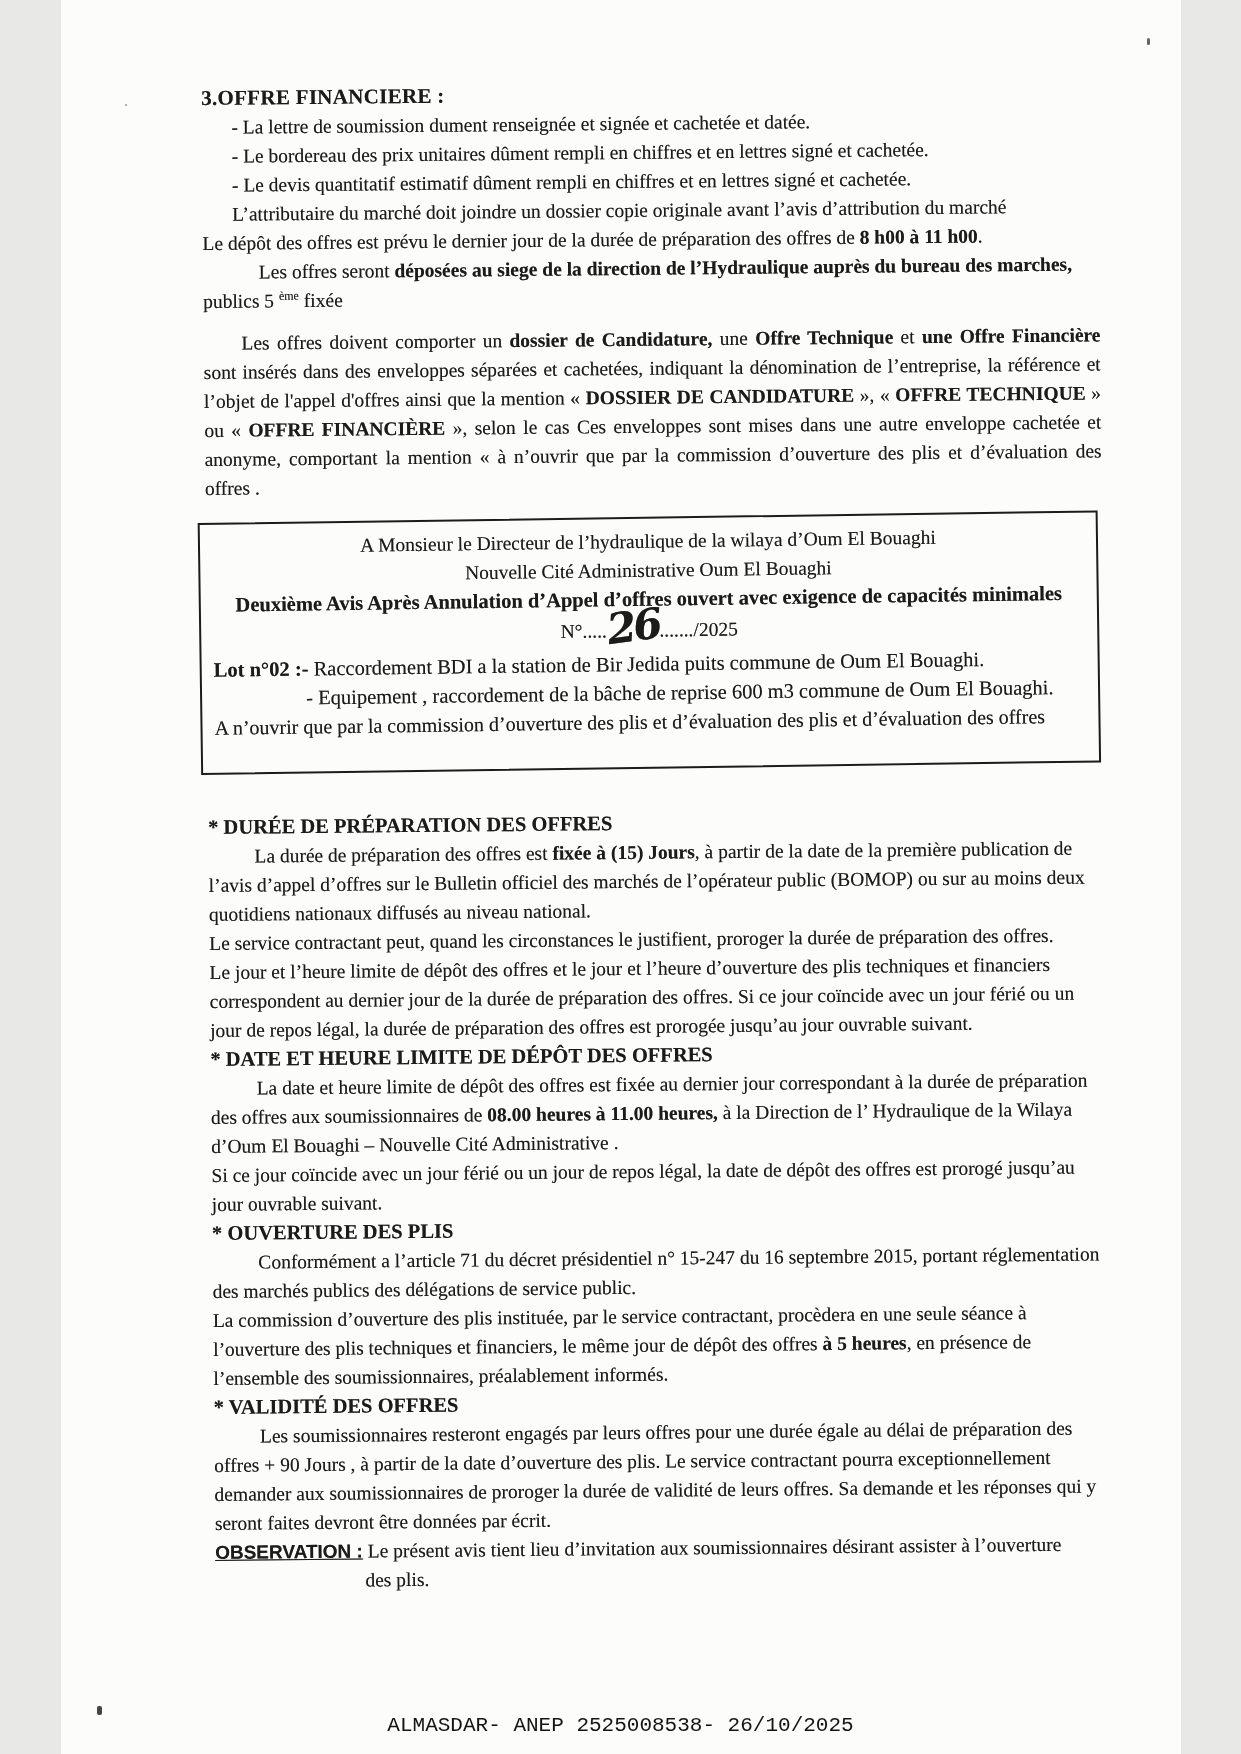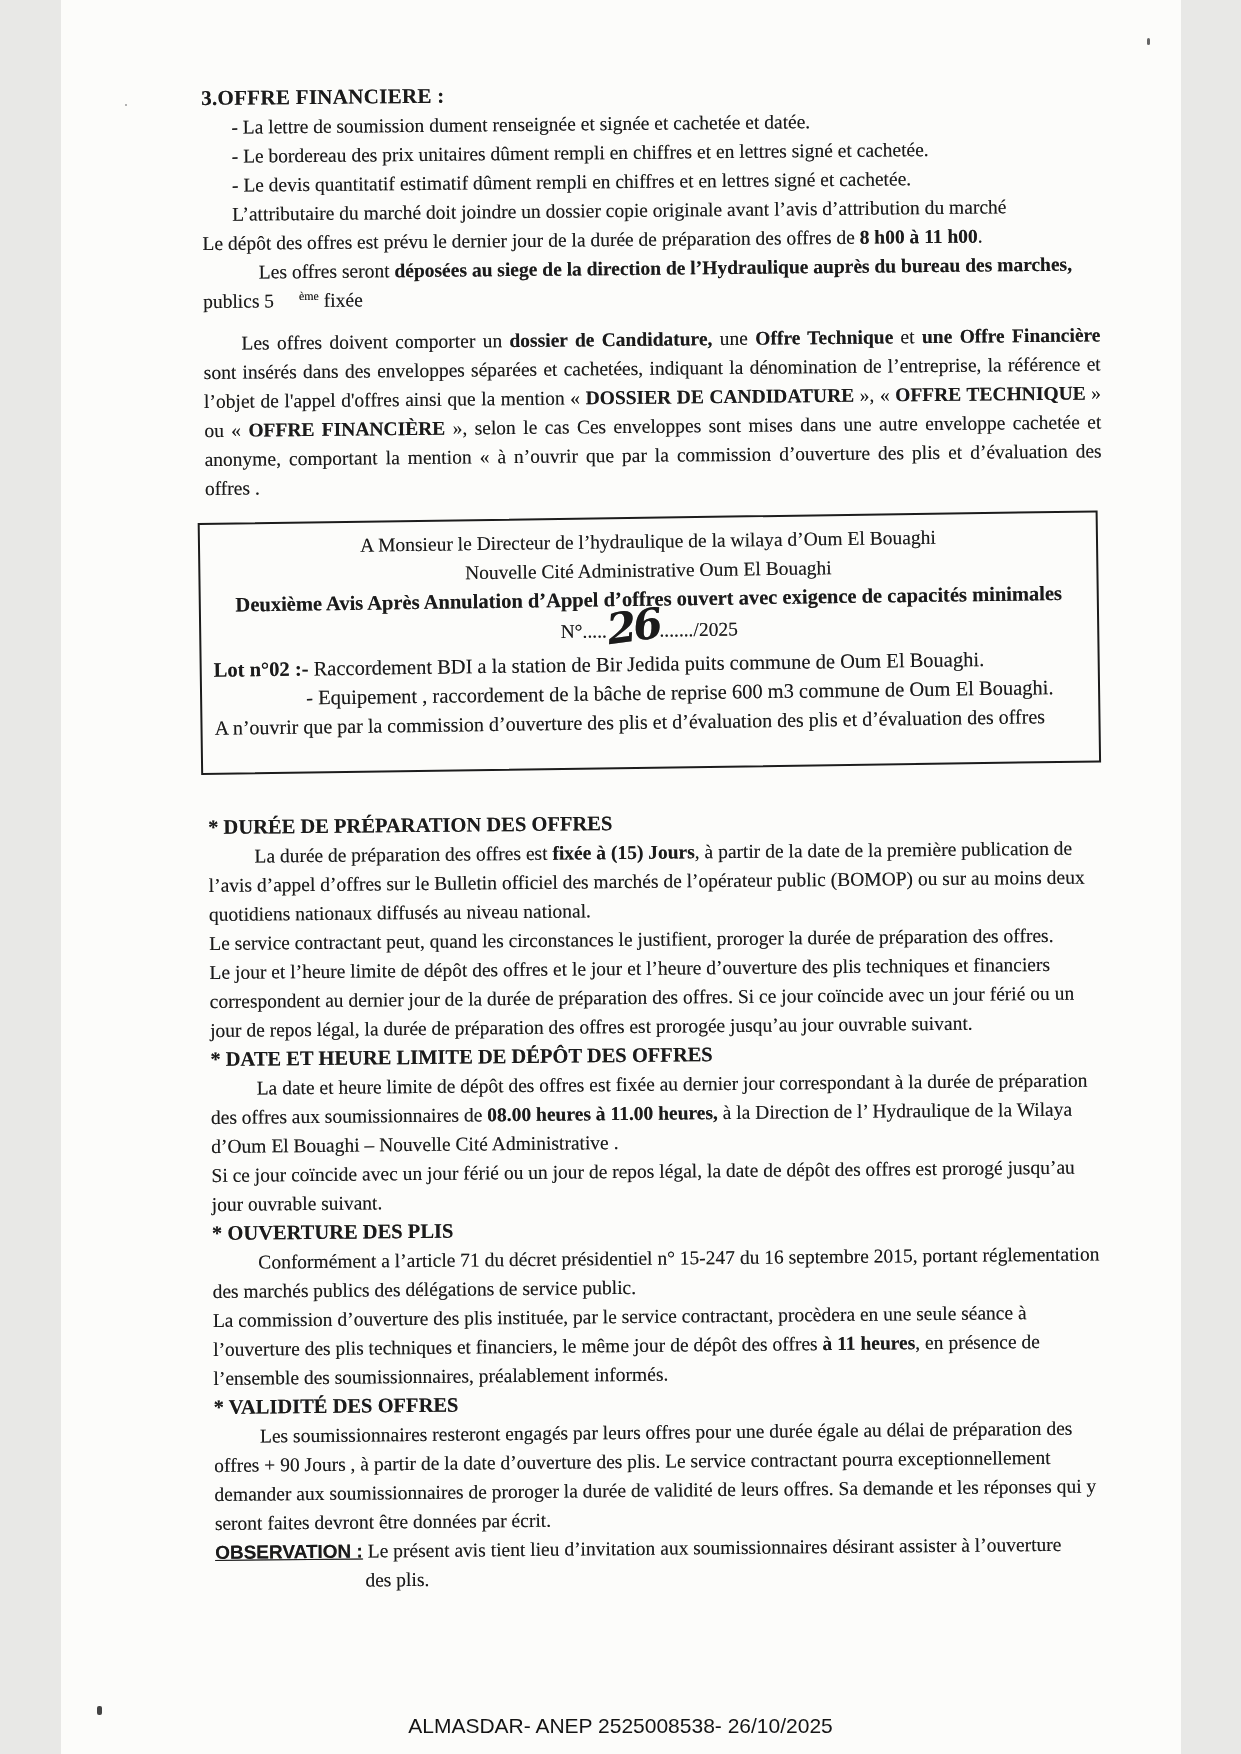--- a/index.html
+++ b/index.html
@@ -41,28 +41,28 @@
   .gap{margin-top:40px;}
   .tind{text-indent:46px;}
   .obs{margin-top:0;}
   .obs-label{
     font-family:"Liberation Sans", sans-serif;font-weight:700;
     text-decoration:underline;font-size:19px;
   }
   .obs2{margin-left:150px;}
   .footer{
     position:absolute;left:0;width:100%;top:1714px;text-align:center;
-    font-family:Liberation Sans, sans-serif;font-size:21px;color:#141414;
+    font-family:Liberation Mono, monospace;font-size:21px;color:#141414;
   }
   .speck{position:absolute;background:#555;border-radius:50%;}
   .s1{left:1086px;top:38px;width:3px;height:7px;border-radius:2px;background:#666;}
   .s2{left:36px;top:1706px;width:5px;height:9px;border-radius:2px;background:#444;}
   .s3{left:64px;top:104px;width:2px;height:2px;background:#999;}
   .s4{left:1178px;top:880px;width:2px;height:3px;background:#aaa;}
-  sup{font-size:12px;line-height:0;margin-left:20px;}
+  sup{font-size:12px;line-height:0;}
 </style>
 </head>
 <body>
 
 <div class="page">
   <div class="content">
 
     <p class="h1">3.OFFRE  FINANCIERE :</p>
     <p class="ind">- La lettre de soumission dument renseignée et signée et cachetée et datée.</p>
     <p class="ind">- Le bordereau des prix unitaires dûment rempli en chiffres et en lettres signé et cachetée.</p>
@@ -89,21 +89,21 @@
     <p class="tind"><span>La durée de préparation des offres est </span><span class="b">fixée à (15) Jours</span><span>, à partir de la date de la première publication de l’avis d’appel d’offres sur le Bulletin officiel des marchés de l’opérateur public (BOMOP) ou sur au moins deux quotidiens nationaux diffusés au niveau national.</span></p>
     <p>Le service contractant peut, quand les circonstances le justifient, proroger la durée de préparation des offres.</p>
     <p>Le jour et l’heure limite de dépôt des offres et le jour et l’heure d’ouverture des plis techniques et financiers correspondent au dernier jour de la durée de préparation des offres. Si ce jour coïncide avec un jour férié ou un jour de repos légal, la durée de préparation des offres est prorogée jusqu’au jour ouvrable suivant.</p>
 
     <p class="sh">* DATE ET HEURE LIMITE DE DÉPÔT DES OFFRES</p>
     <p class="tind"><span>La date et heure limite de dépôt des offres est fixée au dernier jour correspondant à la durée de préparation des offres aux soumissionnaires de </span><span class="b">08.00 heures à 11.00 heures,</span><span> à la Direction de l’ Hydraulique de la Wilaya d’Oum El Bouaghi – Nouvelle Cité Administrative .</span></p>
     <p>Si ce jour coïncide avec un jour férié ou un jour de repos légal, la date de dépôt des offres est prorogé jusqu’au jour ouvrable suivant.</p>
 
     <p class="sh">* OUVERTURE DES PLIS</p>
     <p class="tind">Conformément a l’article 71 du décret présidentiel n° 15-247  du 16 septembre  2015, portant réglementation des marchés publics des délégations de service public.</p>
-    <p><span>La commission d’ouverture des plis instituée, par le service contractant, procèdera en une seule séance à l’ouverture des plis techniques et financiers, le même jour de dépôt des offres </span><span class="b">à 11 heures</span><span>, en présence de l’ensemble des soumissionnaires, préalablement informés.</span></p>
+    <p><span>La commission d’ouverture des plis instituée, par le service contractant, procèdera en une seule séance à l’ouverture des plis techniques et financiers, le même jour de dépôt des offres </span><span class="b">à 5 heures</span><span>, en présence de l’ensemble des soumissionnaires, préalablement informés.</span></p>
 
     <p class="sh">* VALIDITÉ DES OFFRES</p>
     <p class="tind">Les soumissionnaires resteront engagés par leurs offres  pour une durée égale au délai de préparation des offres + 90 Jours , à partir de la date d’ouverture des plis. Le service contractant pourra exceptionnellement demander aux soumissionnaires de proroger la durée de validité de leurs offres. Sa demande et les réponses qui y seront faites devront être données par écrit.</p>
 
     <p class="obs"><span class="obs-label">OBSERVATION :</span><span> Le présent avis tient lieu d’invitation aux soumissionnaires désirant  assister à l’ouverture</span></p>
     <p class="obs2">des plis.</p>
 
   </div>
 
   <div class="footer">ALMASDAR- ANEP 2525008538- 26/10/2025</div>

